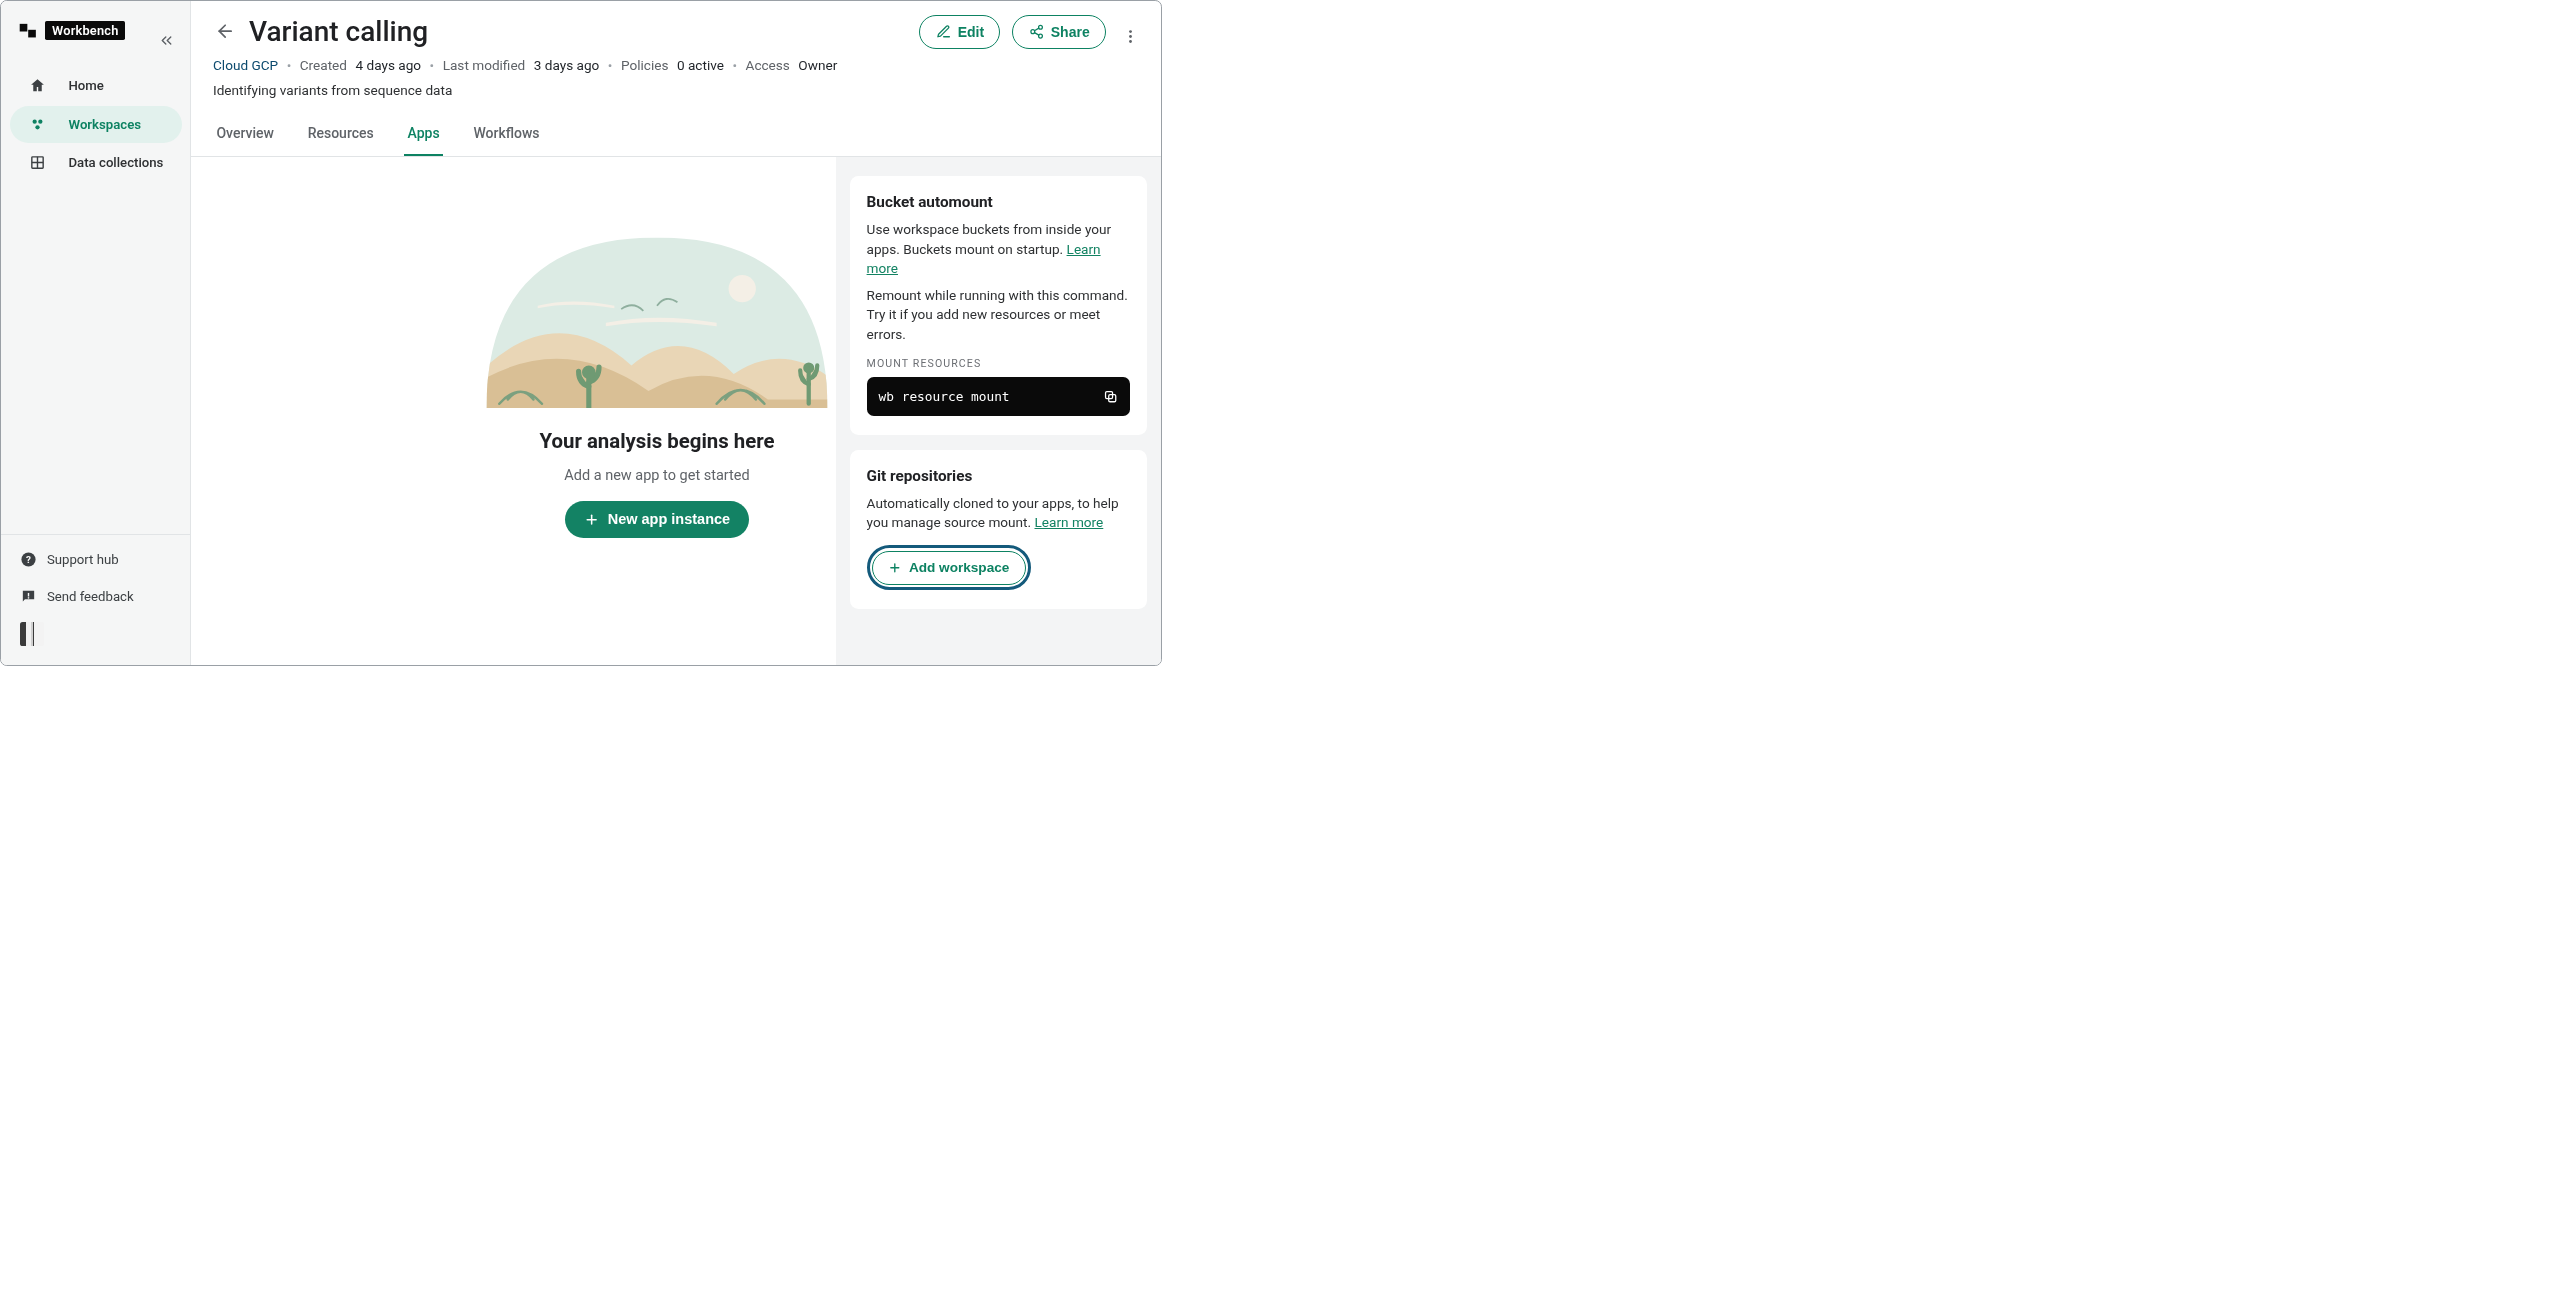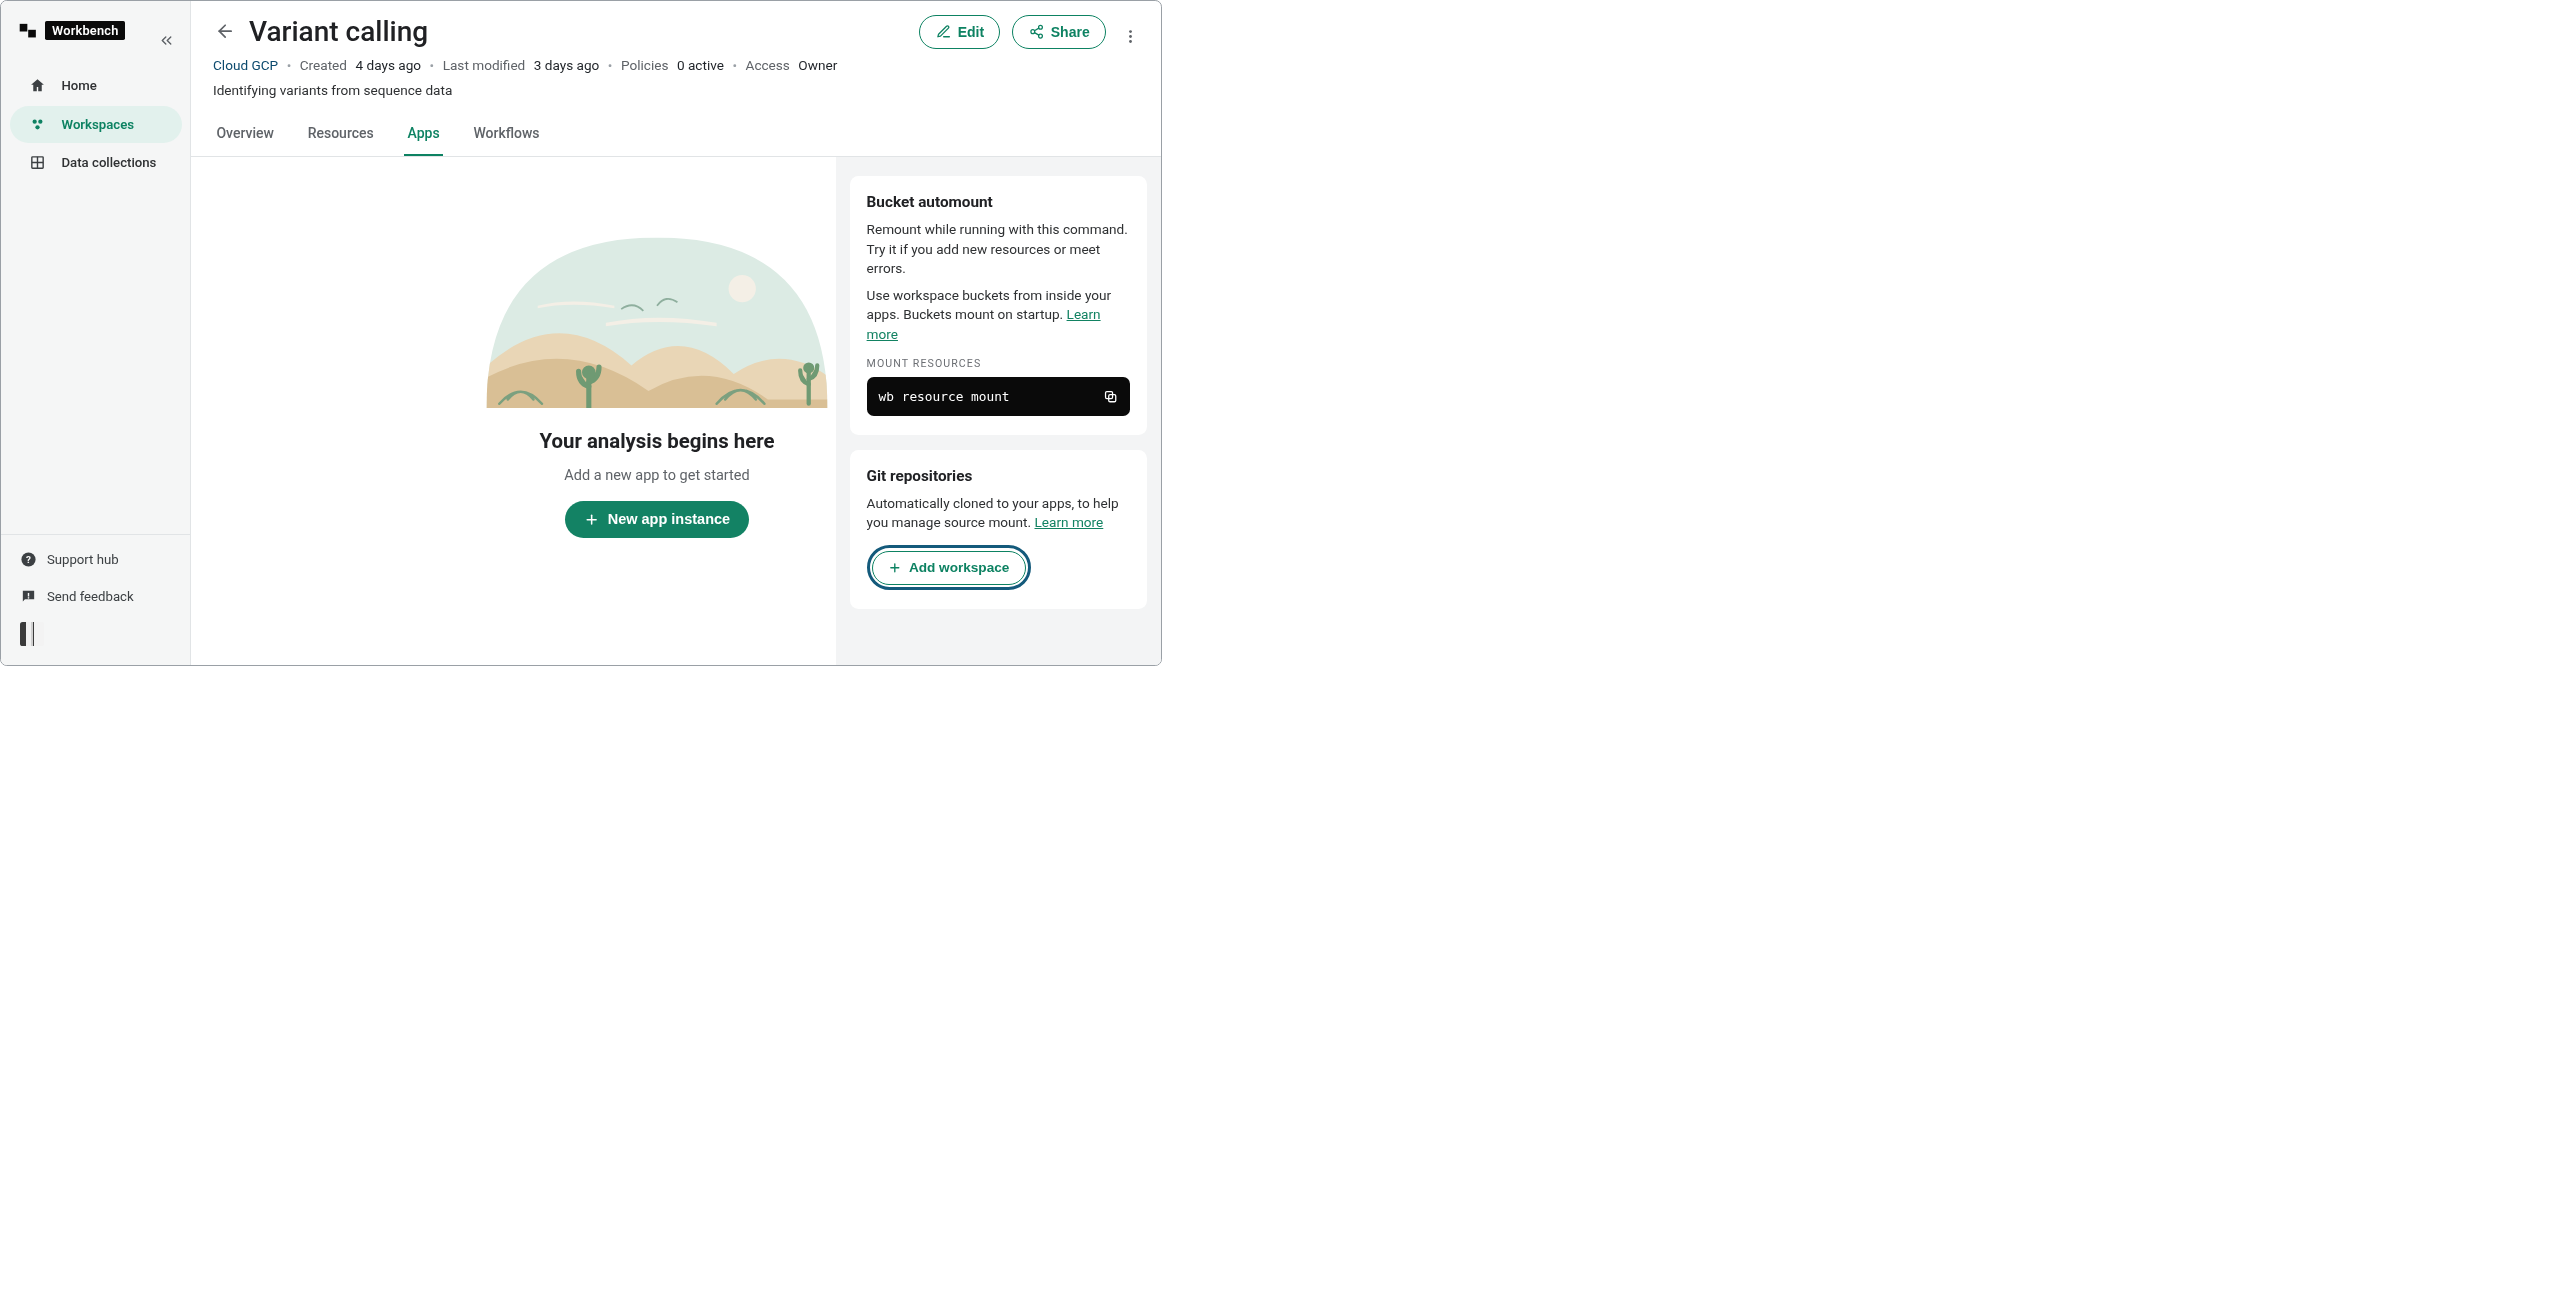--- a/index.html
+++ b/index.html
@@ -60,21 +60,21 @@
     padding:1.7px 6.8px; border-radius:1.7px;
     letter-spacing:0.2px;
   }
   .collapse-btn{
     position:absolute; right:12px; top:13.6px;
     width:24px;height:24px; display:flex;align-items:center;justify-content:center;
     color:#5f6368; cursor:pointer;
   }
   .nav{margin-top:8.5px;}
   .nav-item{
-    display:flex; align-items:center; gap:16px;
+    display:flex; align-items:center; gap:23px;
     height:37px; padding:0 13.6px 0 19px;
     font-size:13.2px; color:#2c2e30;
     border-radius:19px;
     margin:1.7px 8.5px;
     cursor:pointer;
   }
   .nav-item.first{margin-top:6.8px}
   .nav-item .nav-label{font-weight:500;color:#2f3133}
   .nav-item .icon{color:#3c4043}
   .nav-item.active{
@@ -356,24 +356,24 @@
                 </svg>
             </span>
             <span>New app instance</span>
           </button>
         </div>
       </div>
 
       <aside class="right">
         <div class="card">
           <h3>Bucket automount</h3>
-          <p>Remount while running with this command. Try it if you add new resources or meet errors.</p>
           <p>
             <span>Use workspace buckets from inside your apps. Buckets mount on startup. </span><a class="learn">Learn more</a>
           </p>
+          <p>Remount while running with this command. Try it if you add new resources or meet errors.</p>
           <div class="small-caps">MOUNT RESOURCES</div>
           <div class="code-row">
             <code>wb resource mount</code>
             <span class="copy-btn icon">
               <svg width="15.3" height="15.3" viewBox="0 0 24 24" fill="none" stroke="currentColor" stroke-width="2">
                   <rect x="9" y="9" width="11" height="11" rx="2"></rect>
                   <rect x="4" y="4" width="11" height="11" rx="2"></rect>
                 </svg>
             </span>
           </div>

